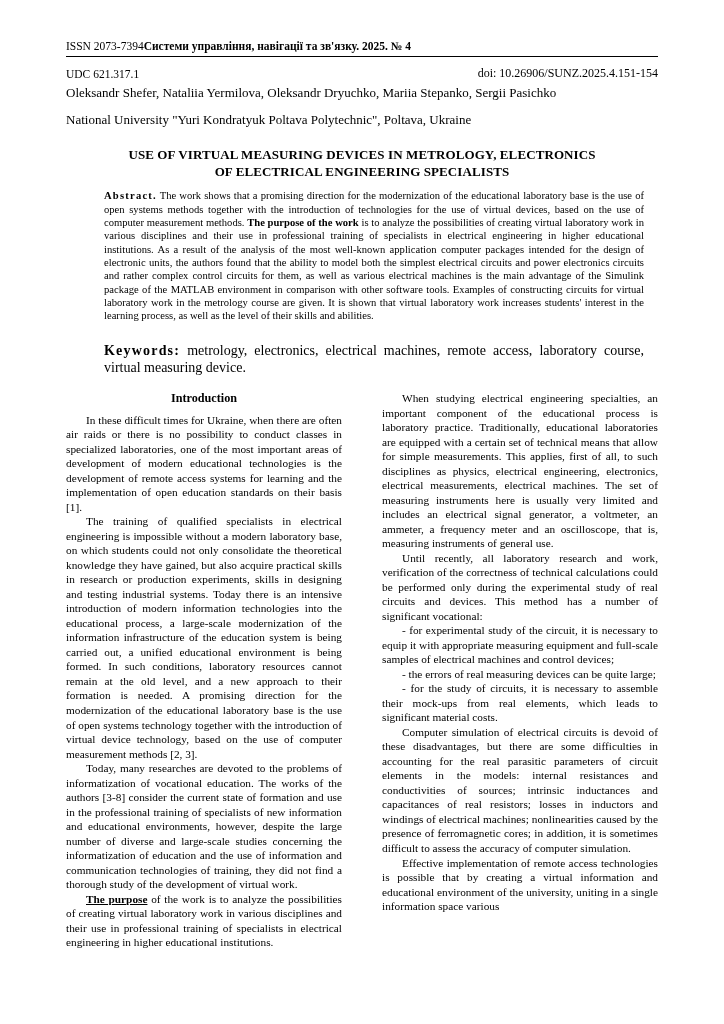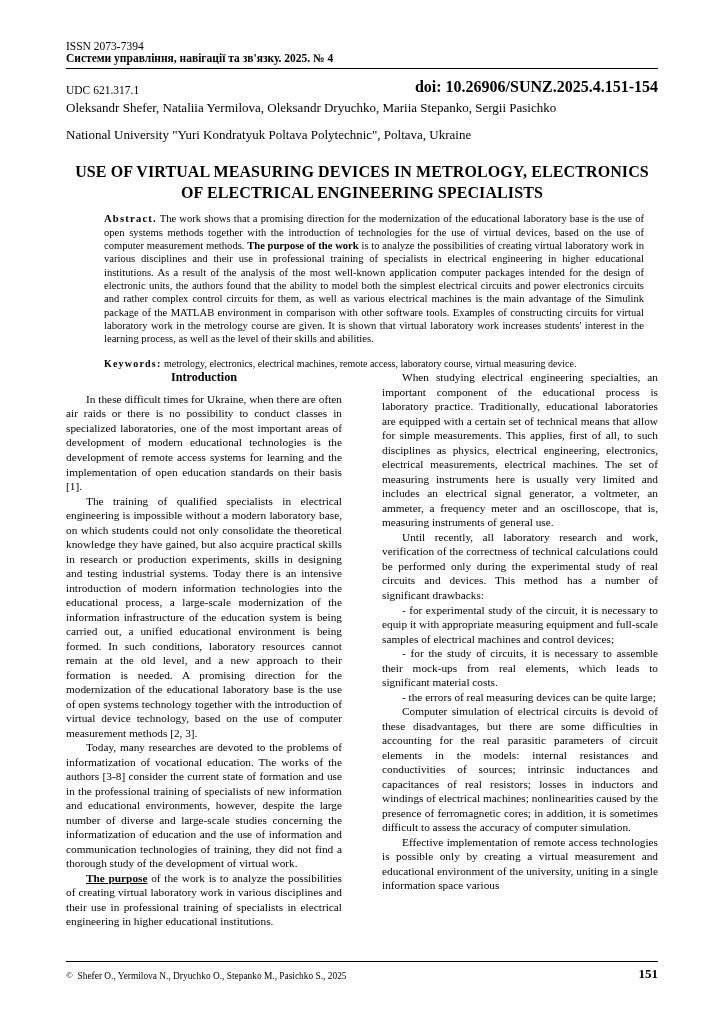--- a/index.html
+++ b/index.html
@@ -20,89 +20,89 @@
     width: 724px;
     height: 1024px;
     box-sizing: border-box;
     padding: 40px 66px 0 66px;
   }
   
   .header-row {
     display: flex;
     align-items: baseline;
     font-size: 11.5px;
-    flex-direction: column;
   }
   .header-left {
     font-size: 11.5px;
   }
   .header-right {
     font-size: 11.5px;
     font-weight: bold;
     margin-right: 8px;
   }
   .rule {
     border-bottom: 1.1px solid #000;
     margin-top: 4px;
   }
   .udc-row {
     display: flex;
     justify-content: space-between;
-    align-items: flex-end;
+    align-items: center;
     margin-top: 9px;
     font-size: 11.5px;
     gap: 20px;
   }
   .udc-left { font-size: 11.5px; }
-  .udc-right { font-size: 16px; font-weight: bold; margin-left: 25px; }
+  .udc-right { font-size: 12px; font-weight: normal; margin-left: 25px; }
 
   .authors {
     margin-top: 4px;
     font-size: 13px;
   }
   .affiliation {
     margin-top: 11px;
     font-size: 13px;
   }
 
   .title {
     margin-top: 18px;
     text-align: center;
     font-weight: bold;
-    font-size: 16px;
+    font-size: 13px;
     line-height: 1.32;
     letter-spacing: 0.1px;
   }
 
   .abstract {
     margin-top: 9px;
     font-size: 10.6px;
     text-align: justify;
     line-height: 1.26;
     padding: 0 14px 0 38px;
   }
   .abstract .lead {
     font-weight: bold;
     letter-spacing: 1.2px;
   }
   .abstract .b { font-weight: bold; }
   .keywords {
-    margin-top: 12px;
-    font-size: 10px;
+    margin-top: 19px;
+    font-size: 14px;
     text-align: justify;
     line-height: 1.26;
     padding: 0 14px 0 38px;
   }
   .keywords .lead {
     font-weight: bold;
     letter-spacing: 1.2px;
   }
 
   
   .cols {
+    margin-top: 14px;
     display: flex;
     gap: 40px;
   }
   .col {
     width: 284px;
     font-size: 11.3px;
     line-height: 1.285;
     text-align: justify;
   }
   .col h2 {
@@ -180,30 +180,23 @@
   <div class="cols">
     <div class="col">
       <h2>Introduction</h2>
       <p>In these difficult times for Ukraine, when there are often air raids or there is no possibility to conduct classes in specialized laboratories, one of the most important areas of development of modern educational technologies is the development of remote access systems for learning and the implementation of open education standards on their basis [1].</p>
       <p>The training of qualified specialists in electrical engineering is impossible without a modern laboratory base, on which students could not only consolidate the theoretical knowledge they have gained, but also acquire practical skills in research or production experiments, skills in designing and testing industrial systems. Today there is an intensive introduction of modern information technologies into the educational process, a large-scale modernization of the information infrastructure of the education system is being carried out, a unified educational environment is being formed. In such conditions, laboratory resources cannot remain at the old level, and a new approach to their formation is needed. A promising direction for the modernization of the educational laboratory base is the use of open systems technology together with the introduction of virtual device technology, based on the use of computer measurement methods [2, 3].</p>
       <p>Today, many researches are devoted to the problems of informatization of vocational education. The works of the authors [3-8] consider the current state of formation and use in the professional training of specialists of new information and educational environments, however, despite the large number of diverse and large-scale studies concerning the informatization of education and the use of information and communication technologies of training, they did not find a thorough study of the development of virtual work.</p>
       <p><span class="b">The purpose</span><span> of the work is to analyze the possibilities of creating virtual laboratory work in various disciplines and their use in professional training of specialists in electrical engineering in higher educational institutions.</span></p>
     </div>
     <div class="col">
       <p>When studying electrical engineering specialties, an important component of the educational process is laboratory practice. Traditionally, educational laboratories are equipped with a certain set of technical means that allow for simple measurements. This applies, first of all, to such disciplines as physics, electrical engineering, electronics, electrical measurements, electrical machines. The set of measuring instruments here is usually very limited and includes an electrical signal generator, a voltmeter, an ammeter, a frequency meter and an oscilloscope, that is, measuring instruments of general use.</p>
-      <p>Until recently, all laboratory research and work, verification of the correctness of technical calculations could be performed only during the experimental study of real circuits and devices. This method has a number of significant drawbacks:</p>
+      <p>Until recently, all laboratory research and work, verification of the correctness of technical calculations could be performed only during the experimental study of real circuits and devices. This method has a number of significant vocational:</p>
       <p>- for experimental study of the circuit, it is necessary to equip it with appropriate measuring equipment and full-scale samples of electrical machines and control devices;</p>
+      <p>- the errors of real measuring devices can be quite large;</p>
       <p>- for the study of circuits, it is necessary to assemble their mock-ups from real elements, which leads to significant material costs.</p>
-      <p>- the errors of real measuring devices can be quite large;</p>
       <p>Computer simulation of electrical circuits is devoid of these disadvantages, but there are some difficulties in accounting for the real parasitic parameters of circuit elements in the models: internal resistances and conductivities of sources; intrinsic inductances and capacitances of real resistors; losses in inductors and windings of electrical machines; nonlinearities caused by the presence of ferromagnetic cores; in addition, it is sometimes difficult to assess the accuracy of computer simulation.</p>
-      <p>Effective implementation of remote access technologies is possible only by creating a virtual measurement and educational environment of the university, uniting in a single information space various</p>
+      <p>Effective implementation of remote access technologies is possible that by creating a virtual information and educational environment of the university, uniting in a single information space various</p>
     </div>
   </div>
 
-  <div class="footer">
-    <div class="rule-top"></div>
-    <div class="footer-row">
-      <div class="footer-left"><span class="copy-glyph">©</span>&nbsp; <span>Shefer O., Yermilova N., Dryuchko O., Stepanko M., Pasichko S., 2025</span></div>
-      <div class="footer-right">151</div>
-    </div>
-  </div>
 
 </div>
 
 </body></html>

